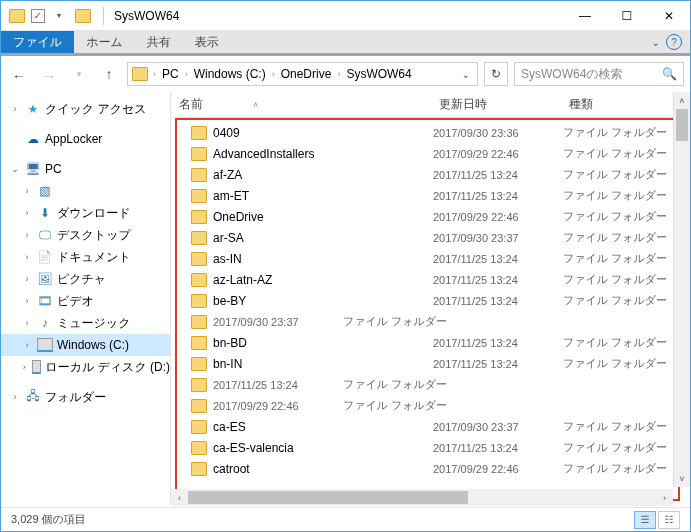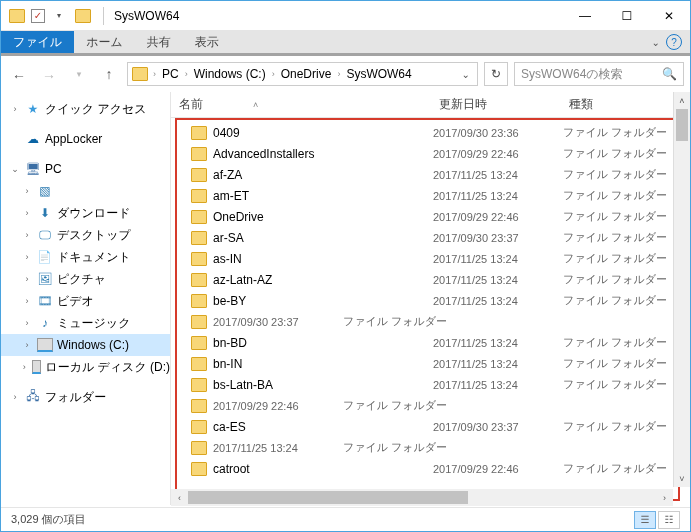--- a/index.html
+++ b/index.html
@@ -276,37 +276,37 @@
           <span class="rtype">ファイル フォルダー</span>
         </div>
         <div class="row">
           <span class="ico"></span>
           <span class="rname">bn-IN</span>
           <span class="rdate">2017/11/25 13:24</span>
           <span class="rtype">ファイル フォルダー</span>
         </div>
         <div class="row">
           <span class="ico"></span>
-          <span class="rname">bs-Latn-BA</span>
           <span class="rdate">2017/11/25 13:24</span>
           <span class="rtype">ファイル フォルダー</span>
         </div>
         <div class="row">
           <span class="ico"></span>
           <span class="rdate">2017/09/29 22:46</span>
           <span class="rtype">ファイル フォルダー</span>
         </div>
         <div class="row">
           <span class="ico"></span>
           <span class="rname">ca-ES</span>
           <span class="rdate">2017/09/30 23:37</span>
           <span class="rtype">ファイル フォルダー</span>
         </div>
         <div class="row">
           <span class="ico"></span>
+          <span class="rname">ca-ES-valencia</span>
           <span class="rdate">2017/11/25 13:24</span>
           <span class="rtype">ファイル フォルダー</span>
         </div>
         <div class="row">
           <span class="ico"></span>
           <span class="rname">catroot</span>
           <span class="rdate">2017/09/29 22:46</span>
           <span class="rtype">ファイル フォルダー</span>
         </div>
       </div>

